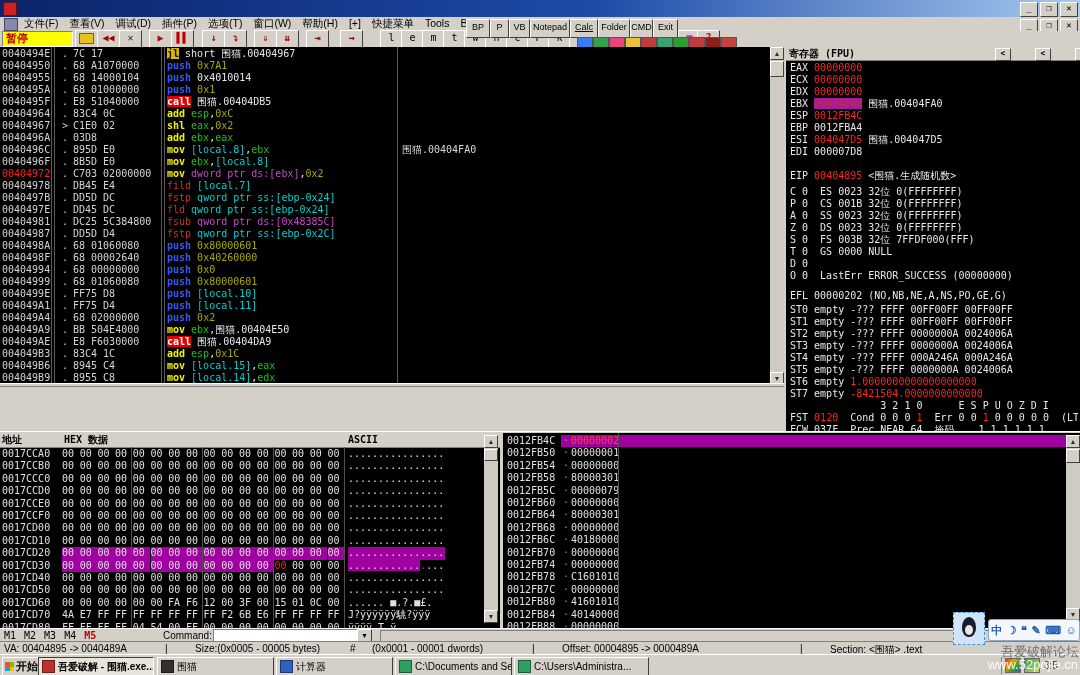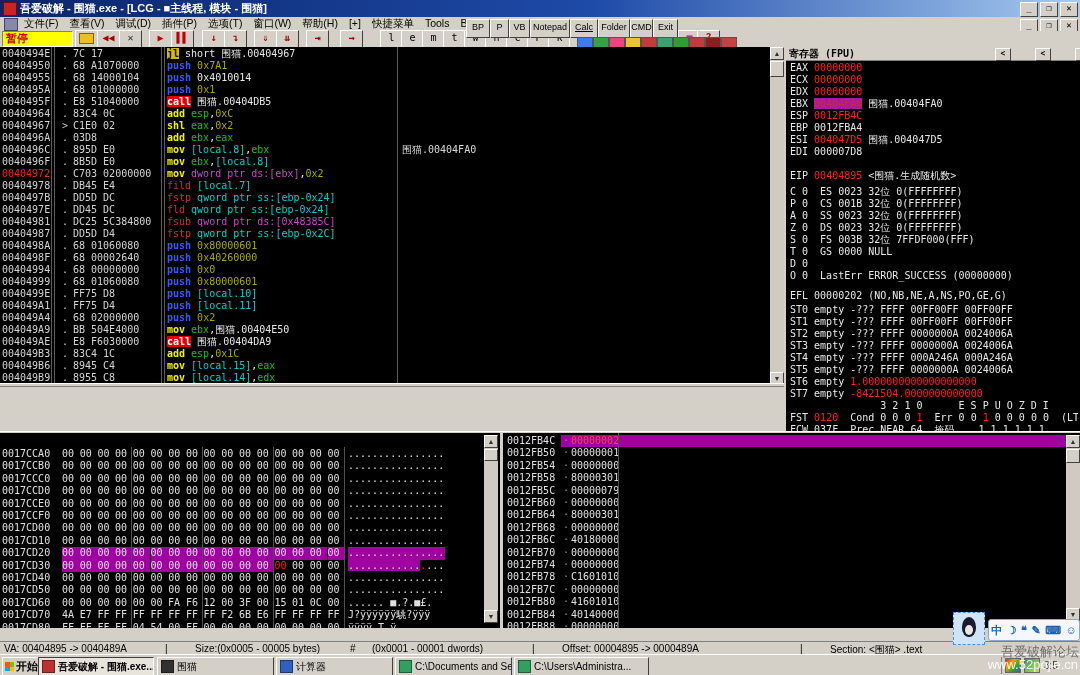--- a/index.html
+++ b/index.html
@@ -112,21 +112,20 @@
   #wm1{position:absolute;right:1px;top:643px;font-size:13px;color:rgba(90,90,90,.85);white-space:nowrap;}
   #wm2{position:absolute;right:2px;top:657px;font-size:13px;color:rgba(255,255,255,.92);white-space:nowrap;}
 </style>
 </head>
 <body>
 
 <div id="root">
 
   <div id="titlebar">
     <div id="title-icon"></div>
-    <div id="title-text">吾爱破解 - 围猫.exe - [LCG - ■主线程, 模块 - 围猫]</div>
     <div class="winbtns" style="right:2px;top:2px;" id="main-controls">
         <div class="wbtn">_</div>
         <div class="wbtn">❐</div>
         <div class="wbtn">✕</div>
       </div>
   </div>
 
   <div id="menubar">
     <div id="mdi-icon"></div>
     <div id="menu-items" style="display:flex;">
@@ -423,20 +422,25 @@
         <div class="rrow" style="top: 341px;"><span>ST7 empty </span><span class="t-r">-8421504.0000000000000</span></div>
         <div class="rrow" style="top: 353px;">               3 2 1 0      E S P U O Z D I</div>
         <div class="rrow" style="top: 365px;"><span class="rv-w">FST </span><span class="t-r">0120</span><span class="rv-w">  Cond 0 0 0 </span><span class="t-r">1</span><span class="rv-w">  Err 0 0 </span><span class="t-r">1</span><span class="rv-w"> 0 0 0 0 0  (LT)</span></div>
         <div class="rrow" style="top: 377px;">FCW 037F  Prec NEAR,64  掩码    1 1 1 1 1 1</div>
       </div>
   </div>
 
   <div class="hdiv" style="left:0;top:431px;width:1080px;height:2px;"></div>
 
   <div id="dump" class="pane">
+    <div id="dump-header">
+      <span style="position:absolute;left:2px;">地址</span>
+      <span style="position:absolute;left:64px;">HEX 数据</span>
+      <span style="position:absolute;left:348px;">ASCII</span>
+    </div>
     <div id="dump-rows">
         <div class="hrow" style="top: 15px;">
           <span class="ha">0017CCA0</span>
           <span class="hb" style="left: 62px;">00</span>
           <span class="hb" style="left: 79.7px;">00</span>
           <span class="hb" style="left: 97.4px;">00</span>
           <span class="hb" style="left: 115.1px;">00</span>
           <span class="hb" style="left: 132.8px;">00</span>
           <span class="hb" style="left: 150.5px;">00</span>
           <span class="hb" style="left: 168.2px;">00</span>
@@ -829,20 +833,33 @@
         </div>
       </div>
     <div class="vline" style="left:115px;background:#505050;"></div>
   </div>
   <div class="sbar" style="left:1066px;top:435px;height:186px;">
     <div class="sarrow" style="top:0;">▲</div>
     <div class="sthumb" style="top:14px;height:14px;"></div>
     <div class="sarrow" style="bottom:0;">▼</div>
   </div>
 
+  <div id="cmdbar">
+    <div style="position:absolute;left:4px;top:1px;display:flex;" id="marks">
+        <span class="mark">M1</span>
+        <span class="mark">M2</span>
+        <span class="mark">M3</span>
+        <span class="mark">M4</span>
+        <span class="mark red">M5</span>
+      </div>
+    <span id="cmd-label">Command:</span>
+    <input id="cmd-input" value="" style="">
+    <div id="cmd-drop">▼</div>
+    <div id="cmd-strip"></div>
+  </div>
 
   <div id="statusbar">
     <span class="stseg" style="left:4px;">VA: 00404895 -&gt; 0040489A</span>
     <span class="stseg" style="left:165px;">|</span>
     <span class="stseg" style="left:195px;">Size:(0x0005 - 00005 bytes)</span>
     <span class="stseg" style="left:350px;">#</span>
     <span class="stseg" style="left:372px;">(0x0001 - 00001 dwords)</span>
     <span class="stseg" style="left:532px;">|</span>
     <span class="stseg" style="left:562px;">Offset: 00004895 -&gt; 0000489A</span>
     <span class="stseg" style="left:800px;">|</span>

